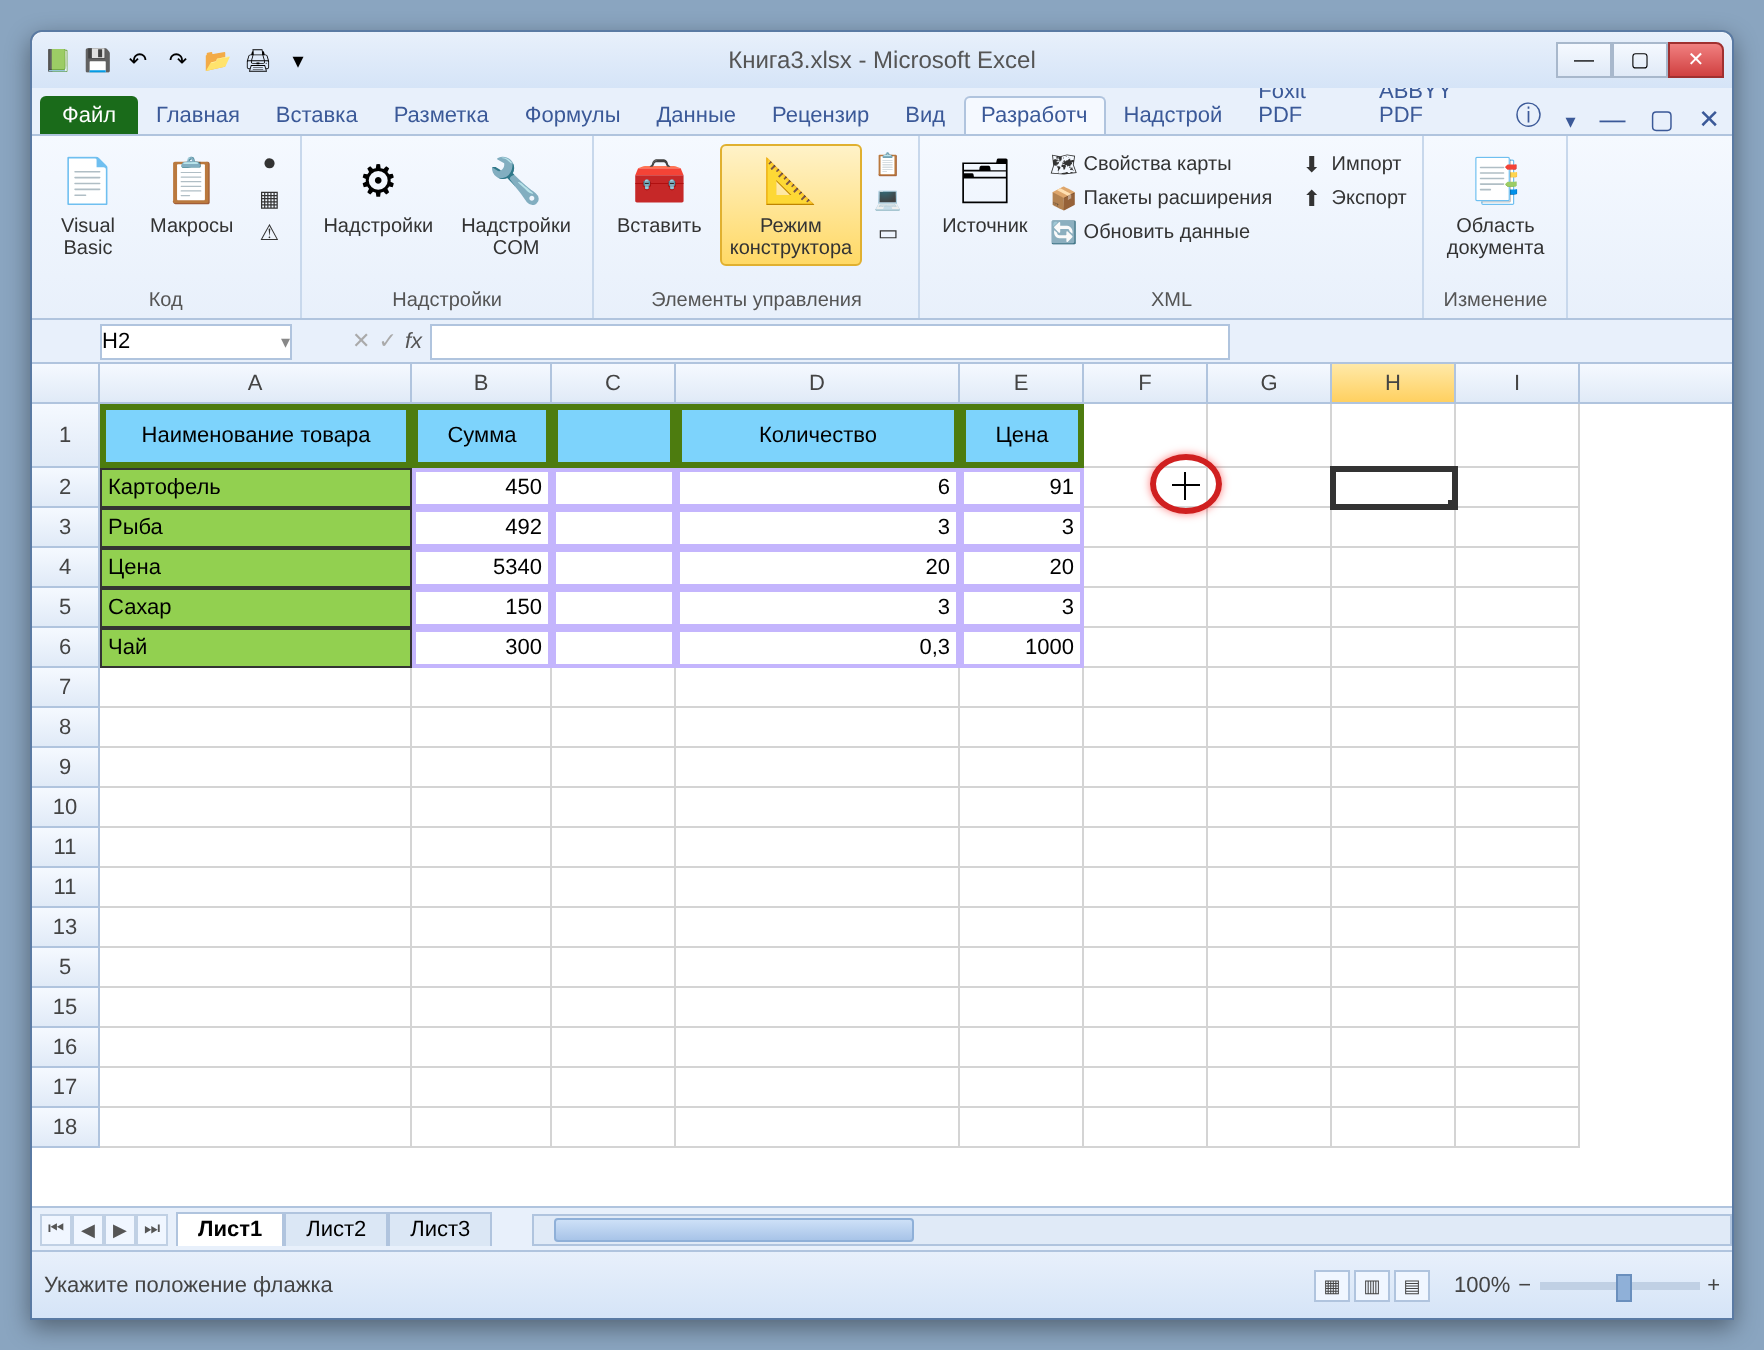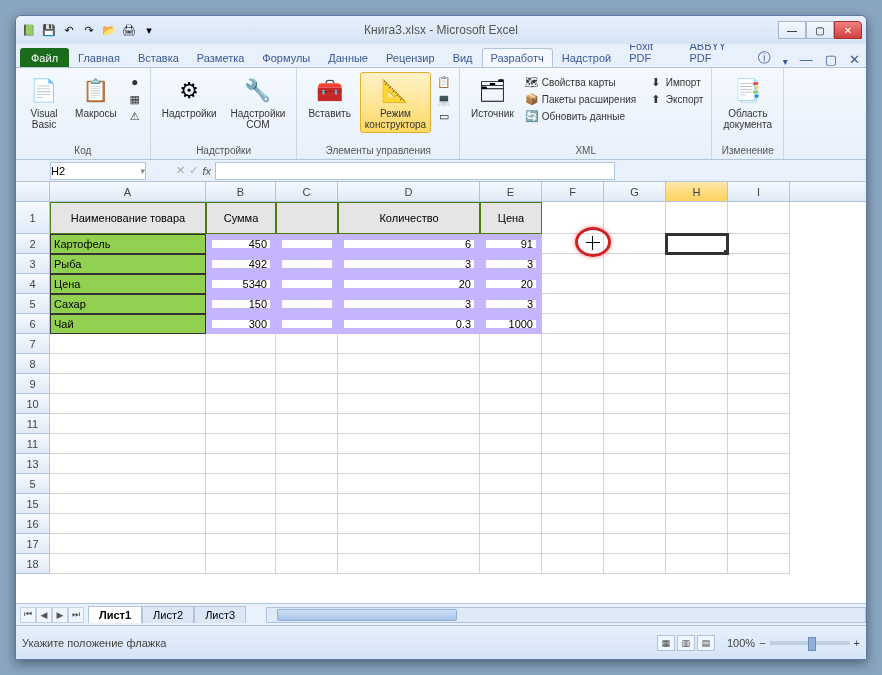--- a/index.html
+++ b/index.html
@@ -36,23 +36,23 @@
 .grid-area { flex: 1; display: flex; flex-direction: column; background: #fff; overflow: hidden; }
 .col-headers { display: flex; height: 20px; background: linear-gradient(#f5f9ff,#e0eaf7); border-bottom: 1px solid #b0c4de; }
 .corner { width: 34px; border-right: 1px solid #b0c4de; }
 .ch { border-right: 1px solid #b0c4de; text-align: center; font-size: 11px; color: #444; line-height: 20px; }
 .ch.selcol { background: linear-gradient(#ffe9a8,#ffd060); }
 .grid-body { flex: 1; overflow: hidden; position: relative; }
 .grid-row { display: flex; height: 20px; }
 .rh { width: 34px; background: linear-gradient(#f5f9ff,#e0eaf7); border-right: 1px solid #b0c4de; border-bottom: 1px solid #b0c4de; text-align: center; font-size: 11px; color: #444; line-height: 20px; }
 .cell { border-right: 1px solid #d4d4d4; border-bottom: 1px solid #d4d4d4; font-size: 11px; padding: 2px 3px; display: flex; align-items: center; overflow: hidden; white-space: nowrap; }
 .cell.num { justify-content: flex-end; }
-.cell.hdr { background: #e5e5e5; border: 1px solid #4d7c0f; font-weight: normal; justify-content: center; }
+.cell.hdr { background: #7dd3fc; border: 3px solid #4d7c0f; font-weight: normal; justify-content: center; }
 .cell.name { background: #92d050; border: 1px solid #333; }
-.cell.databorder { border: 6px solid #c4b5fd; }
+.cell.databorder { border: 2px solid #c4b5fd; }
 .cell.selected { outline: 3px solid #333; outline-offset: -2px; position: relative; }
 .cell.selected::after { content: ""; position: absolute; right: -3px; bottom: -3px; width: 6px; height: 6px; background: #333; }
 .wA { width: 156px; } .wB { width: 70px; } .wC { width: 62px; } .wD { width: 142px; } .wE { width: 62px; } .wF { width: 62px; } .wG { width: 62px; } .wH { width: 62px; } .wI { width: 62px; }
 .crosshair { position: absolute; left: 570px; top: 34px; width: 14px; height: 14px; pointer-events: none; }
 .crosshair::before, .crosshair::after { content: ""; position: absolute; background: #000; }
 .crosshair::before { left: 6px; top: 0; width: 1px; height: 14px; }
 .crosshair::after { top: 6px; left: 0; height: 1px; width: 14px; }
 .red-ring { position: absolute; left: 559px; top: 25px; width: 36px; height: 30px; border: 3px solid #d02020; border-radius: 50%; box-shadow: 0 0 4px rgba(255,0,0,0.5); pointer-events: none; }
 .sheet-tabs { height: 22px; background: #e8f0fb; border-top: 1px solid #b0c4de; display: flex; align-items: center; font-size: 11px; }
 .nav-arrows { display: flex; gap: 0; padding: 0 4px; }

